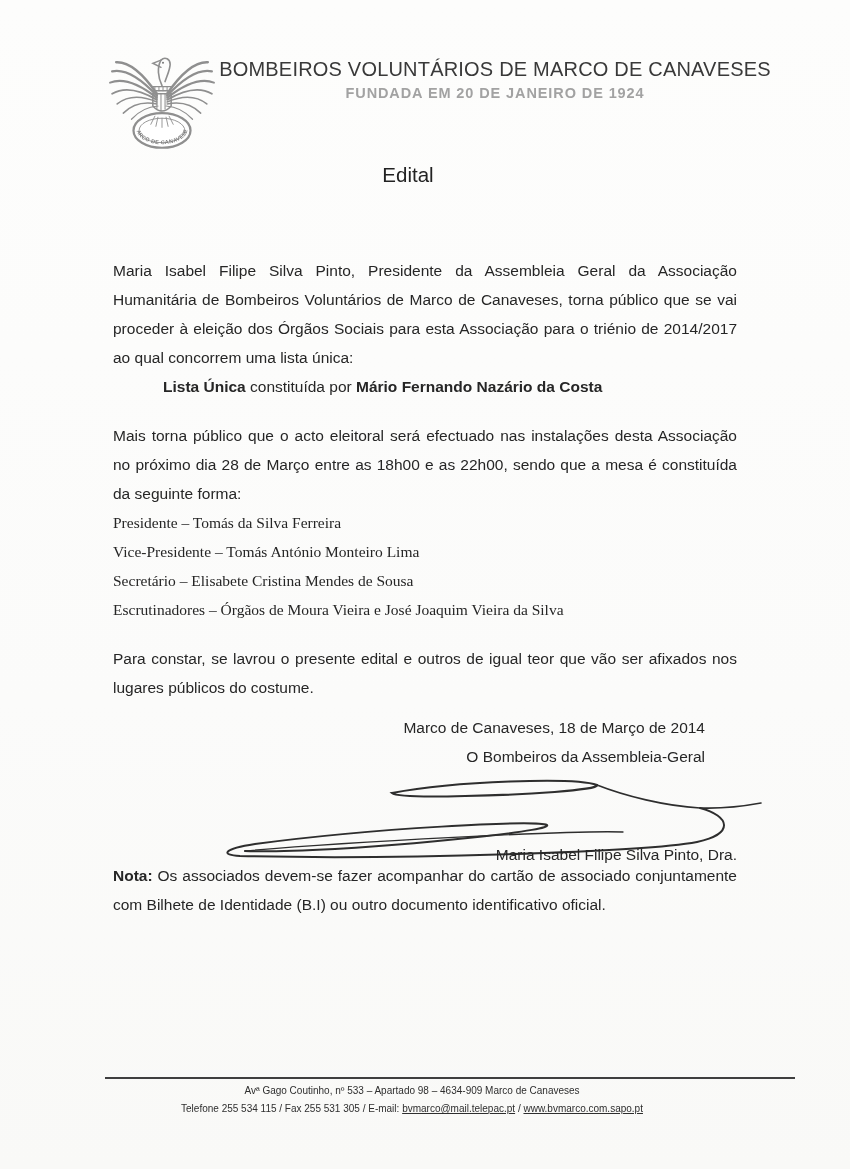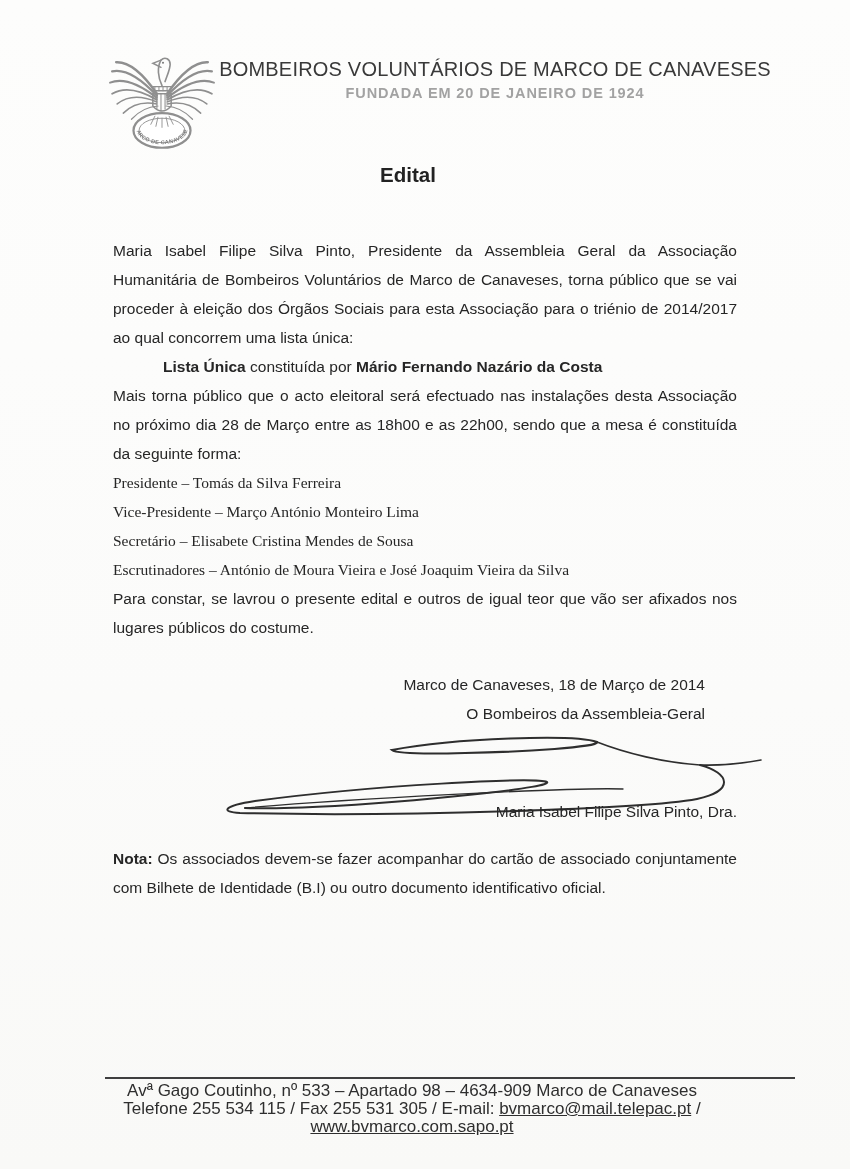--- a/index.html
+++ b/index.html
@@ -15,41 +15,41 @@
   
   .logo{position:absolute;left:106px;top:48px;width:112px;height:116px;}
   .header-text{position:absolute;left:140px;top:58px;width:710px;text-align:center;}
   .org-line1{font-size:15.5px;font-weight:bold;color:#3e3e3e;letter-spacing:.2px;}
   .org-line2{font-size:20px;font-weight:normal;color:#393939;letter-spacing:.2px;}
   .org-line3{font-size:14.5px;font-weight:bold;color:#a2a2a2;letter-spacing:.9px;margin-top:4px;}
   
   .doc-title{
     position:absolute;left:113px;top:163px;width:624px;
     text-align:center;padding-right:34px;box-sizing:border-box;
-    font-size:20.5px;font-weight:bold;color:#222;
+    font-size:20.5px;font-weight:normal;color:#222;
   }
   
   .body{
     position:absolute;left:113px;top:236px;width:624px;
     font-size:15.5px;line-height:29px;color:#262626;
   }
-  .para{text-align:justify;}
+  .para{text-align:justify;margin-top:20px;}
   .lista-line{padding-left:50px;}
   .mesa-line{text-align:left;font-family:Liberation Serif, serif;}
-  .date-block{text-align:right;padding-right:32px;margin-top:28px;}
+  .date-block{text-align:right;padding-right:32px;margin-top:11px;}
   .sig-area{position:relative;height:88px;margin-top:2px;}
   .sig-svg{position:absolute;left:32px;top:-2px;}
   .signer-name{position:absolute;right:0;bottom:-8px;white-space:nowrap;margin-left:8px;}
-  .note{margin-top:26px;text-align:justify;}
+  .note{text-align:justify;}
   b{font-weight:bold;}
   
   .footer-rule{position:absolute;left:105px;top:1077px;width:690px;height:2px;background:#3f3f3f;}
   .footer{
     position:absolute;left:87px;top:1082px;width:650px;
-    text-align:center;font-size:17px;line-height:18px;color:#2e2e2e;
+    text-align:center;font-size:10px;line-height:18px;color:#2e2e2e;
   }
   .footer a{color:#2e2e2e;text-decoration:underline;}
 </style>
 </head>
 <body>
 
 <div class="page">
 
   <div class="logo">
     <svg width="112" height="116" viewBox="0 0 110 112" xmlns="http://www.w3.org/2000/svg">
@@ -102,23 +102,23 @@
   <div class="doc-title">Edital</div>
 
   <div class="body">
     <div class="para">Maria Isabel Filipe Silva Pinto, Presidente da Assembleia Geral da Associação Humanitária de Bombeiros Voluntários de Marco de Canaveses, torna público que se vai proceder à eleição dos Órgãos Sociais para esta Associação para o triénio de 2014/2017 ao qual concorrem uma lista única:</div>
 
     <div class="lista-line"><b>Lista Única</b><span> constituída por </span><b>Mário Fernando Nazário da Costa</b></div>
 
     <div class="para">Mais torna público que o acto eleitoral será efectuado nas instalações desta Associação no próximo dia 28 de Março entre as 18h00 e as 22h00, sendo que a mesa é constituída da seguinte forma:</div>
 
     <div class="mesa-line">Presidente – Tomás da Silva Ferreira</div>
-    <div class="mesa-line">Vice-Presidente – Março António Monteiro Lima</div>
+    <div class="mesa-line">Vice-Presidente – Tomás António Monteiro Lima</div>
     <div class="mesa-line">Secretário – Elisabete Cristina Mendes de Sousa</div>
-    <div class="mesa-line">Escrutinadores – António de Moura Vieira e José Joaquim Vieira da Silva</div>
+    <div class="mesa-line">Escrutinadores – Órgãos de Moura Vieira e José Joaquim Vieira da Silva</div>
 
     <div class="para">Para constar, se lavrou o presente edital e outros de igual teor que vão ser afixados nos lugares públicos do costume.</div>
 
     <div class="date-block">
       <div>Marco de Canaveses, 18 de Março de 2014</div>
       <div>O Bombeiros da Assembleia-Geral</div>
     </div>
 
     <div class="sig-area">
       <svg class="sig-svg" width="620" height="92" viewBox="0 0 620 90" xmlns="http://www.w3.org/2000/svg">

